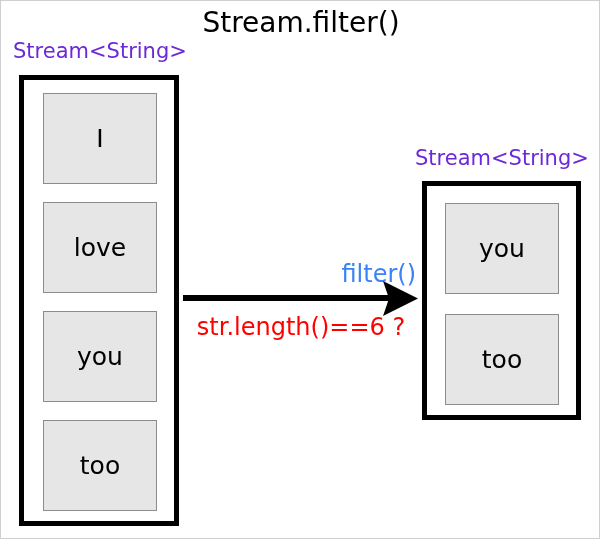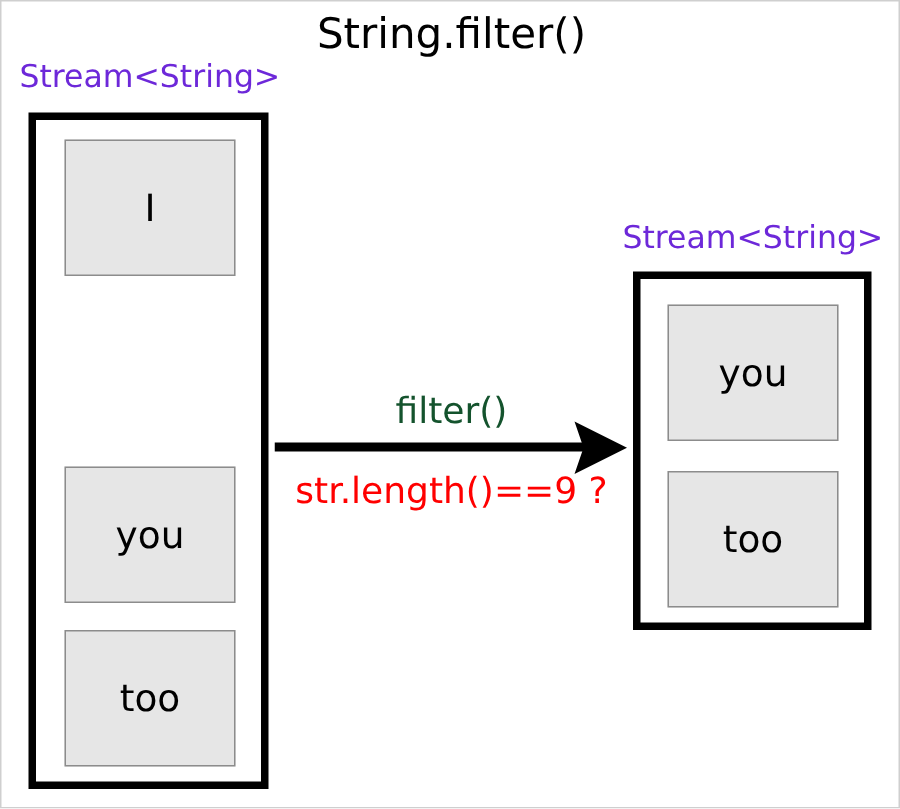--- a/index.html
+++ b/index.html
@@ -105,61 +105,62 @@
     width: 235px;
     height: 38px;
   }
 
   
   #filter-label {
     position: absolute;
     left: 185px;
     top: 260px;
     width: 230px;
-    text-align: center;
+    text-align: right;
     font-size: 24px;
     line-height: 27px;
-    color: #14532d;
+    color: #3b82f6;
     white-space: nowrap;
   }
   #predicate-label {
     position: absolute;
     left: 180px;
     top: 313px;
     width: 240px;
     text-align: center;
     font-size: 24px;
     line-height: 27px;
     color: #ff0000;
     white-space: nowrap;
   }
 </style>
 </head>
 <body>
 
 <div id="canvas">
 
-  <div id="diagram-title">String.filter()</div>
+  <div id="diagram-title">Stream.filter()</div>
 
   <div id="source-stream-label" class="stream-label">Stream&lt;String&gt;</div>
 
   <div id="source-stream-box" class="stream-box">
     <div id="source-item-0" class="stream-item">I</div>
+    <div id="source-item-1" class="stream-item">love</div>
     <div id="source-item-2" class="stream-item">you</div>
     <div id="source-item-3" class="stream-item">too</div>
   </div>
 
   <div id="filter-label">filter()</div>
 
   <svg id="filter-arrow" viewBox="0 0 235 38">
     <line x1="0" y1="19" x2="212" y2="19" stroke="#000000" stroke-width="6"></line>
     <path d="M 200 2 L 235 19.5 L 200 37 L 206 19.5 Z" fill="#000000"></path>
   </svg>
 
-  <div id="predicate-label">str.length()==9 ?</div>
+  <div id="predicate-label">str.length()==6 ?</div>
 
   <div id="result-stream-label" class="stream-label">Stream&lt;String&gt;</div>
 
   <div id="result-stream-box" class="stream-box">
     <div id="result-item-0" class="stream-item">you</div>
     <div id="result-item-1" class="stream-item">too</div>
   </div>
 
 </div>
 

